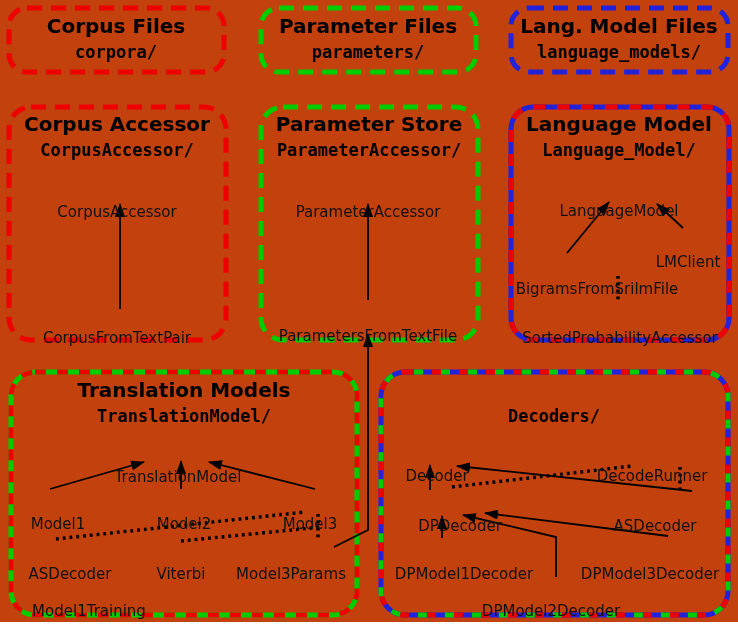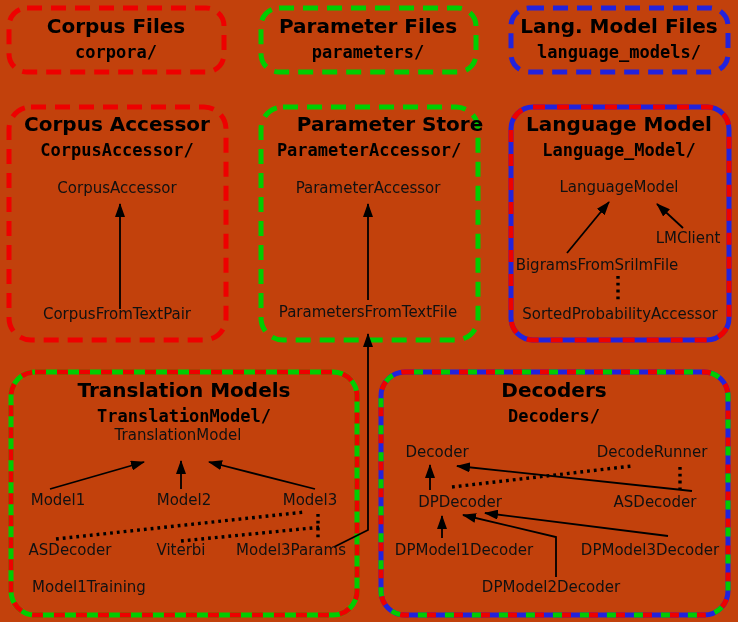--- a/index.html
+++ b/index.html
@@ -18,21 +18,21 @@
     position:absolute;transform:translateX(-50%);
     font-size:20px;font-weight:bold;color:#000;white-space:nowrap;
   }
   .bdir{
     position:absolute;transform:translateX(-50%);
     font-family:"DejaVu Sans Mono", monospace;
     font-size:17px;font-weight:bold;color:#000;white-space:nowrap;
   }
   .node{
     position:absolute;transform:translateX(-50%);
-    font-size:15px;color:#111;white-space:nowrap;
+    font-size:15px;color:#111;white-space:nowrap;margin-top:24px;
   }
 </style>
 </head>
 <body>
 
 <div class="canvas">
 
   <svg class="layer" width="738" height="626" viewBox="0 0 738 626">
     <defs>
       <marker id="ah" markerUnits="userSpaceOnUse" markerWidth="14" markerHeight="10" refX="13" refY="5" orient="auto">
@@ -84,44 +84,43 @@
 
   <div class="btitle" style="left:368px;top:14px">Parameter Files</div>
   <div class="bdir" style="left:368px;top:42px">parameters/</div>
 
   <div class="btitle" style="left:619px;top:14px">Lang. Model Files</div>
   <div class="bdir" style="left:619px;top:42px">language_models/</div>
 
   <div class="btitle" style="left:117px;top:112px">Corpus Accessor</div>
   <div class="bdir" style="left:117px;top:140px">CorpusAccessor/</div>
 
-  <div class="btitle" style="left:390px;top:112px">Parameter Store</div>
+  <div class="btitle" style="left:369px;top:112px">Parameter Store</div>
   <div class="bdir" style="left:369px;top:140px">ParameterAccessor/</div>
 
   <div class="btitle" style="left:619px;top:112px">Language Model</div>
   <div class="bdir" style="left:619px;top:140px">Language_Model/</div>
 
   <div class="btitle" style="left:184px;top:378px">Translation Models</div>
   <div class="bdir" style="left:184px;top:406px">TranslationModel/</div>
 
-  <div class="btitle" style="left:554px;top:378px">Decoders</div>
   <div class="bdir" style="left:554px;top:406px">Decoders/</div>
 
   <div class="node" style="left:117px;top:179px">CorpusAccessor</div>
   <div class="node" style="left:368px;top:179px">ParameterAccessor</div>
 
   <div class="node" style="left:117px;top:305px">CorpusFromTextPair</div>
   <div class="node" style="left:619px;top:178px">LanguageModel</div>
 
   <div class="node" style="left:368px;top:303px">ParametersFromTextFile</div>
   <div class="node" style="left:688px;top:229px">LMClient</div>
   <div class="node" style="left:597px;top:256px">BigramsFromSrilmFile</div>
   <div class="node" style="left:620px;top:305px">SortedProbabilityAccessor</div>
 
-  <div class="node" style="left:178px;top:426px">TranslationModel</div>
+  <div class="node" style="left:178px;top:444px">TranslationModel</div>
   <div class="node" style="left:58px;top:491px">Model1</div>
   <div class="node" style="left:184px;top:491px">Model2</div>
   <div class="node" style="left:310px;top:491px">Model3</div>
   <div class="node" style="left:70px;top:541px">ASDecoder</div>
   <div class="node" style="left:181px;top:541px">Viterbi</div>
   <div class="node" style="left:291px;top:541px">Model3Params</div>
   <div class="node" style="left:89px;top:578px">Model1Training</div>
 
   <div class="node" style="left:437px;top:443px">Decoder</div>
   <div class="node" style="left:652px;top:443px">DecodeRunner</div>

